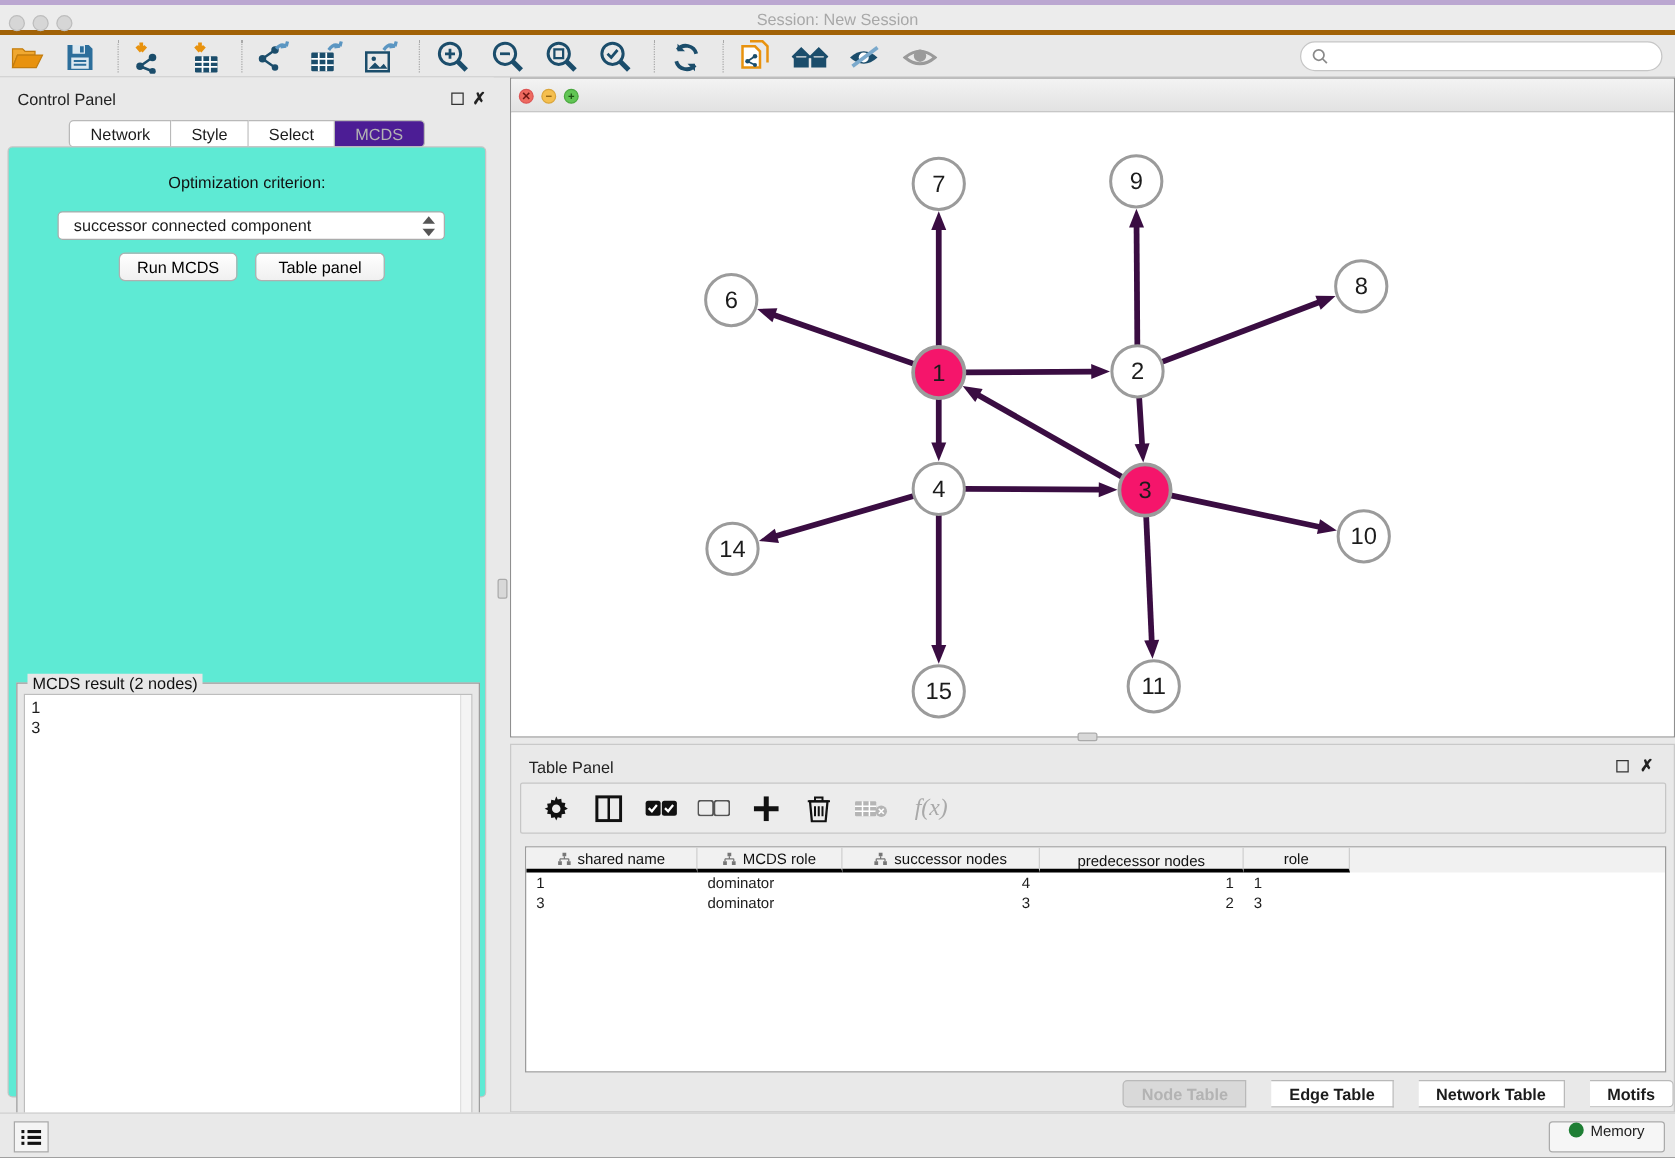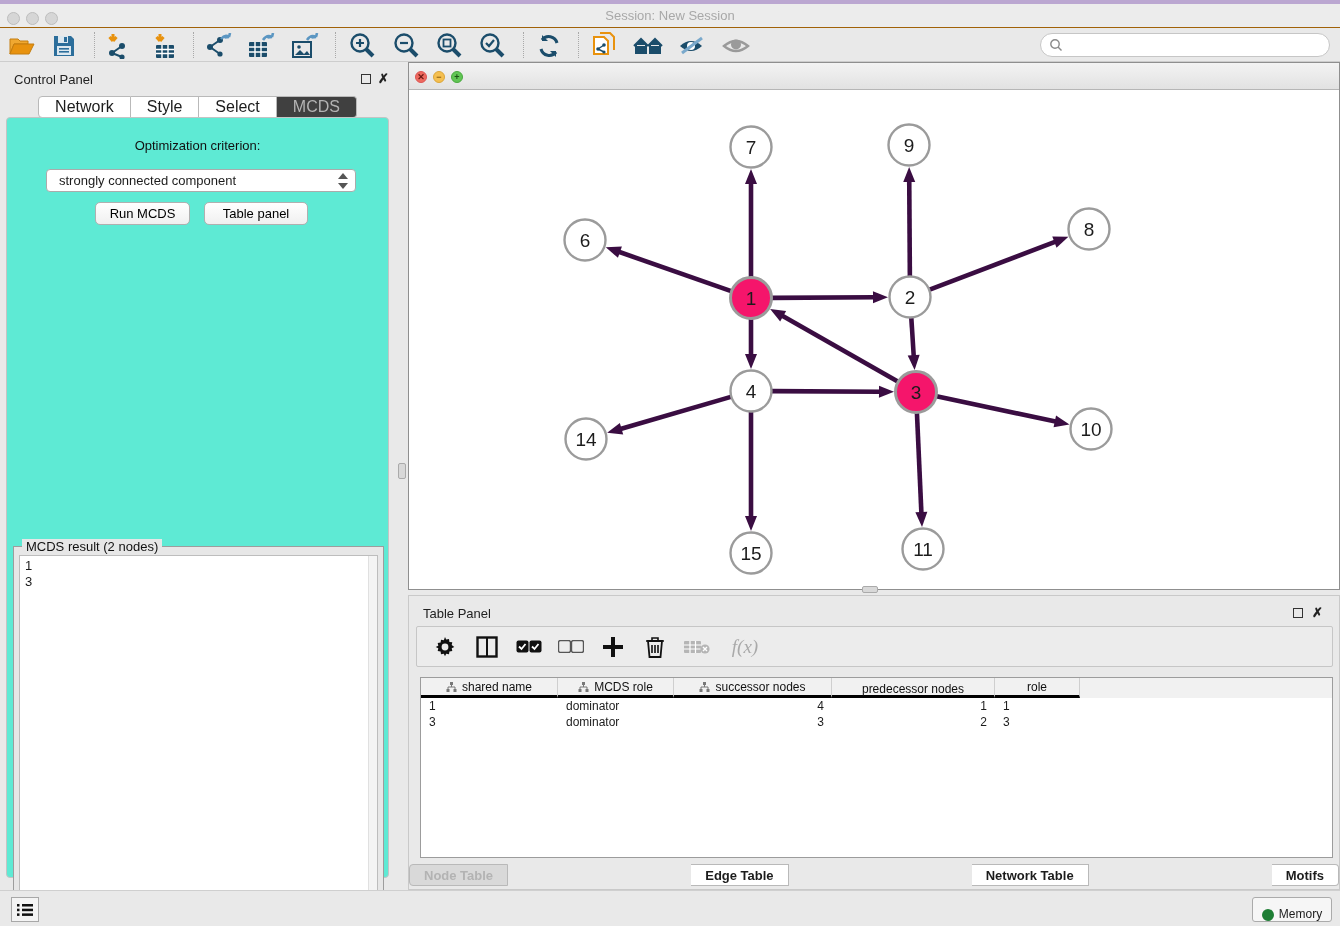--- a/index.html
+++ b/index.html
@@ -7,21 +7,21 @@
   #app {
     position:relative; width:1340px; height:926px;
     background:#e9e9e9; overflow:hidden;
     font-family:"Liberation Sans", sans-serif; color:#1c1c1c;
   }
   .abs { position:absolute; }
 
   
   #top-strip { left:0; top:0; width:1340px; height:4px; background:#bba7d1; }
   #titlebar { left:0; top:4px; width:1340px; height:24px; background:#ececec;
-    border-bottom:1px solid #a16207; }
+    border-bottom:4px solid #a16207; }
   #titlebar .title { position:absolute; left:0; right:0; top:4px; text-align:center;
     font-size:13px; color:#a8a8a8; }
   .tl-dot { position:absolute; top:8px; width:13px; height:13px; border-radius:50%; }
   .tl-inactive { background:#d6d6d6; border:1px solid #bdbdbd; }
 
   
   #toolbar { left:0; top:28px; width:1340px; height:34px; background:#e9e9e9;
     border-bottom:1px solid #cdcdcd; }
   .tb-icon { position:absolute; top:3px; width:34px; height:30px; display:flex;
     align-items:center; justify-content:center; }
@@ -34,25 +34,25 @@
     background:transparent; font-family:"Liberation Sans",sans-serif; }
 
   
   #control-panel { left:0; top:62px; width:395px; height:828px; background:#e9e9e9; }
   .panel-header-title { position:absolute; left:14px; top:10px; font-size:13px; color:#222; }
   .panel-float { position:absolute; width:10px; height:10px; border:1.5px solid #333; }
   .panel-close { position:absolute; font-size:13px; font-weight:bold; color:#222;
     line-height:10px; }
   #cp-tabs { position:absolute; top:34px; left:0; width:100%; height:22px;
     display:flex; justify-content:center; }
-  .cp-tab { height:22px; padding:0 16px; font-size:16px; background:#fff;
+  .cp-tab { height:22px; padding:0 16px; font-size:13px; background:#fff;
     border:1px solid #b9b9b9; border-left:none; display:flex; align-items:center; }
   .cp-tab:first-child { border-left:1px solid #b9b9b9; border-radius:4px 0 0 4px; }
   .cp-tab.last { border-radius:0 4px 4px 0; }
-  .cp-tab.disabled-active { background:#404040; color:#b3b3b3; }
+  .cp-tab.disabled-active { background:#4c1d95; color:#b3b3b3; }
   #cp-body { position:absolute; left:6px; top:55px; width:383px; height:761px;
     border:1px solid #c4c4c4; border-radius:4px; background:#5eead4; }
   #opt-label { position:absolute; left:0; width:100%; top:20px; text-align:center;
     font-size:13px; color:#111; }
   #criterion-select { position:absolute; left:39px; top:51px; width:310px; height:23px;
     background:#fff; border:1px solid #ababab; border-radius:4px;
     display:flex; align-items:center; font-size:13px; padding-left:12px; }
   #criterion-stepper { position:absolute; right:5px; top:2px; width:14px; height:18px; }
   #criterion-stepper .up, #criterion-stepper .dn { position:absolute; left:2px; width:0; height:0;
     border-left:5px solid transparent; border-right:5px solid transparent; }
@@ -93,36 +93,36 @@
     display:flex; align-items:center; gap:14px; padding-left:14px; }
   .tp-icon { width:28px; height:28px; display:flex; align-items:center; justify-content:center; }
   #nodetable { position:absolute; left:11px; top:81px; width:913px; height:181px;
     background:#fff; border:1px solid #9c9c9c; overflow:hidden; }
   #nt-header { display:flex; height:20px; background:#f1f1f1; font-size:12px; }
   .nt-hcell { display:flex; align-items:center; justify-content:center; gap:5px;
     border-right:1px solid #cfcfcf; border-bottom:3px solid #000000; color:#111; }
   .nt-row { display:flex; height:16px; font-size:12px; }
   .nt-cell { padding:1px 8px 0 8px; white-space:nowrap; overflow:hidden; }
   #tp-tabs { position:absolute; top:268px; left:0; width:100%; height:22px;
-    display:flex; justify-content:space-between; }
+    display:flex; justify-content:flex-end;gap:20px; }
   .tp-tab { height:22px; padding:0 14px; font-size:13px; font-weight:bold; background:#fff;
     border:1px solid #b9b9b9; border-left:none; display:flex; align-items:center; }
   .tp-tab:first-child { border-left:1px solid #b9b9b9; border-radius:4px 0 0 4px; }
   .tp-tab.last { border-radius:0 4px 4px 0; }
   .tp-tab.disabled-active { background:#d9d9d9; color:#b3b3b3; }
 
   
   #status-bar { left:0; top:890px; width:1340px; height:36px; background:#e9e9e9;
     border-top:1px solid #cfcfcf; }
   #list-btn { position:absolute; left:11px; top:6px; width:28px; height:25px;
     background:#f4f4f4; border:1px solid #a8a8a8; display:flex; align-items:center;
     justify-content:center; }
-  #memory-btn { position:absolute; right:8px; top:6px; width:80px; height:25px;
+  #memory-btn { position:absolute; right:8px; top:6px; width:93px; height:25px;
     background:#f6f6f6; border:1px solid #ababab; border-radius:3px;
-    display:flex; align-items:flex-end; justify-content:center; gap:5px; font-size:12px; }
+    display:flex; align-items:flex-start; justify-content:center; gap:5px; font-size:12px; }
   #memory-dot { width:12px; height:12px; border-radius:50%; background:#1e7e34; }
 </style>
 </head>
 <body>
 
 <div id="app">
 
   <div id="top-strip" class="abs"></div>
   <div id="titlebar" class="abs">
     <div class="tl-dot tl-inactive" style="left:7px"></div>
@@ -281,21 +281,21 @@
     <div class="panel-close" style="left:378px; top:12px">✗</div>
     <div id="cp-tabs">
       <div class="cp-tab">Network</div>
       <div class="cp-tab">Style</div>
       <div class="cp-tab">Select</div>
       <div class="cp-tab last disabled-active">MCDS</div>
     </div>
     <div id="cp-body">
       <div id="opt-label">Optimization criterion:</div>
       <div id="criterion-select">
-        <span>strongly connected component</span>
+        <span>successor connected component</span>
         <div id="criterion-stepper">
             <div class="up"></div>
             <div class="dn"></div>
           </div>
       </div>
       <button class="cp-btn" id="run-btn">Run MCDS</button>
       <button class="cp-btn" id="closepanel-btn">Table panel</button>
       <div id="mcds-result">
         <div id="mcds-legend">MCDS result (2 nodes)</div>
         <div id="mcds-text">

